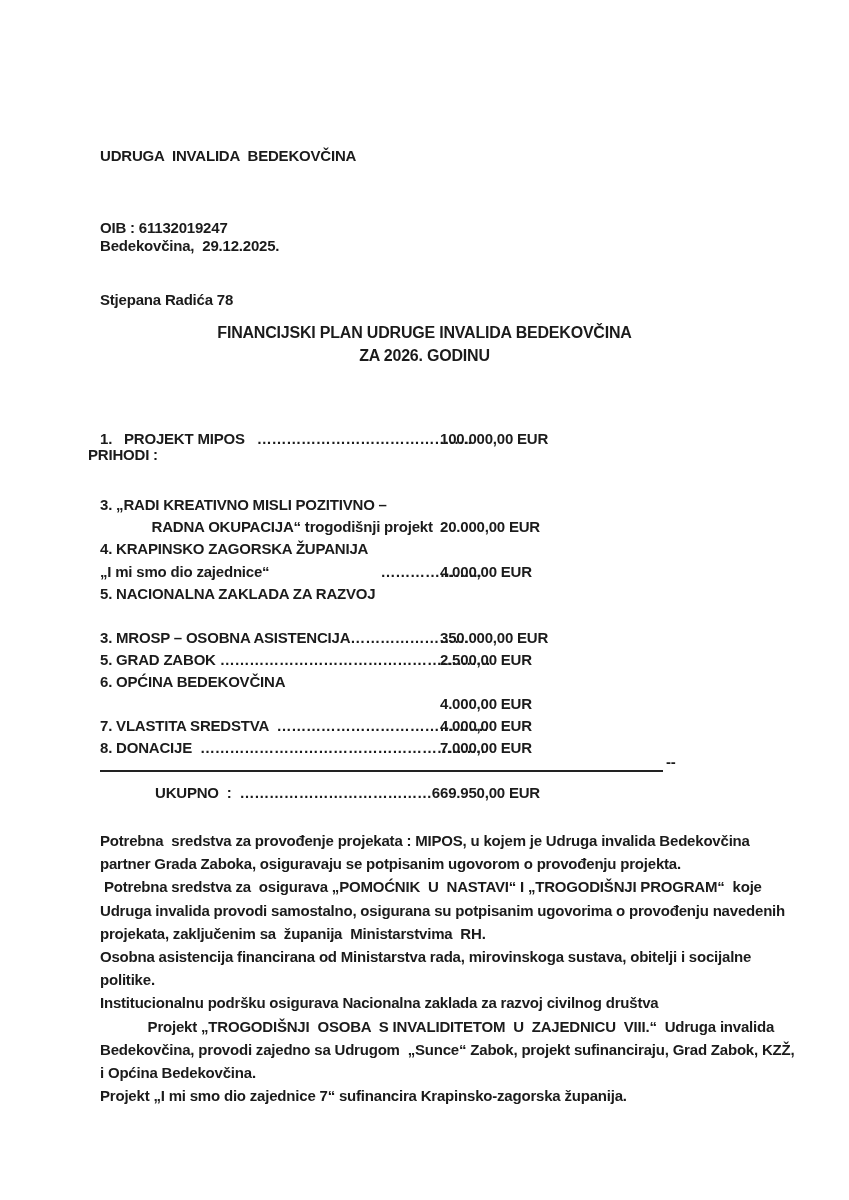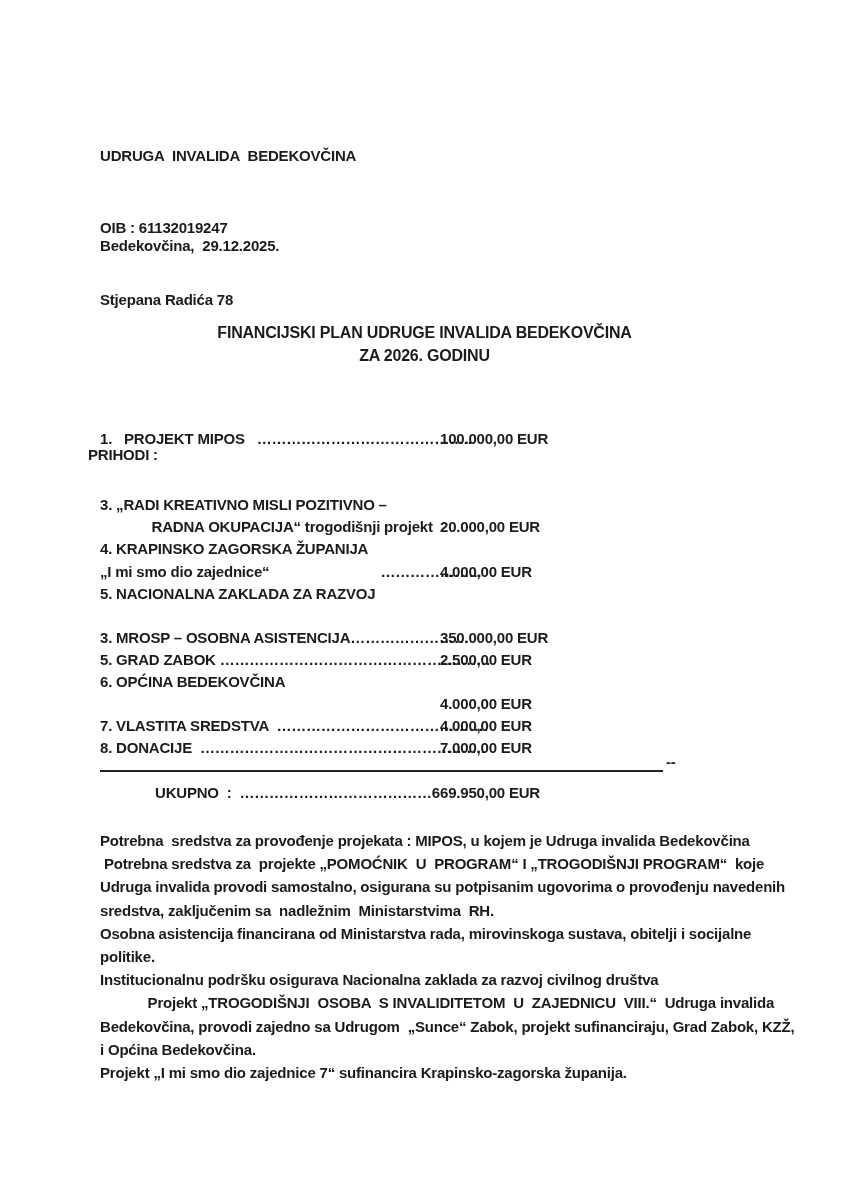--- a/index.html
+++ b/index.html
@@ -174,23 +174,24 @@
 
   <div class="divider">
     <span class="rule"></span>
     <span class="suffix">--</span>
   </div>
 
   <div class="total-line">UKUPNO  :  …………………………………669.950,00 EUR</div>
 
   <div class="paragraphs">
     <div class="pline">Potrebna  sredstva za provođenje projekata : MIPOS, u kojem je Udruga invalida Bedekovčina</div>
-    <div class="pline"> Potrebna sredstva za  projekte „POMOĆNIK  U  PROGRAM“ I „TROGODIŠNJI PROGRAM“  koje</div>
+    <div class="pline">partner Grada Zaboka, osiguravaju se potpisanim ugovorom o provođenju projekta.</div>
+    <div class="pline"> Potrebna sredstva za  osigurava „POMOĆNIK  U  NASTAVI“ I „TROGODIŠNJI PROGRAM“  koje</div>
     <div class="pline">Udruga invalida provodi samostalno, osigurana su potpisanim ugovorima o provođenju navedenih</div>
-    <div class="pline">sredstva, zaključenim sa  nadležnim  Ministarstvima  RH.</div>
+    <div class="pline">projekata, zaključenim sa  županija  Ministarstvima  RH.</div>
     <div class="pline">Osobna asistencija financirana od Ministarstva rada, mirovinskoga sustava, obitelji i socijalne</div>
     <div class="pline">politike.</div>
     <div class="pline">Institucionalnu podršku osigurava Nacionalna zaklada za razvoj civilnog društva</div>
     <div class="pline">            Projekt „TROGODIŠNJI  OSOBA  S INVALIDITETOM  U  ZAJEDNICU  VIII.“  Udruga invalida</div>
     <div class="pline">Bedekovčina, provodi zajedno sa Udrugom  „Sunce“ Zabok, projekt sufinanciraju, Grad Zabok, KZŽ,</div>
     <div class="pline">i Općina Bedekovčina.</div>
     <div class="pline">Projekt „I mi smo dio zajednice 7“ sufinancira Krapinsko-zagorska županija.</div>
   </div>
 
 </div>

